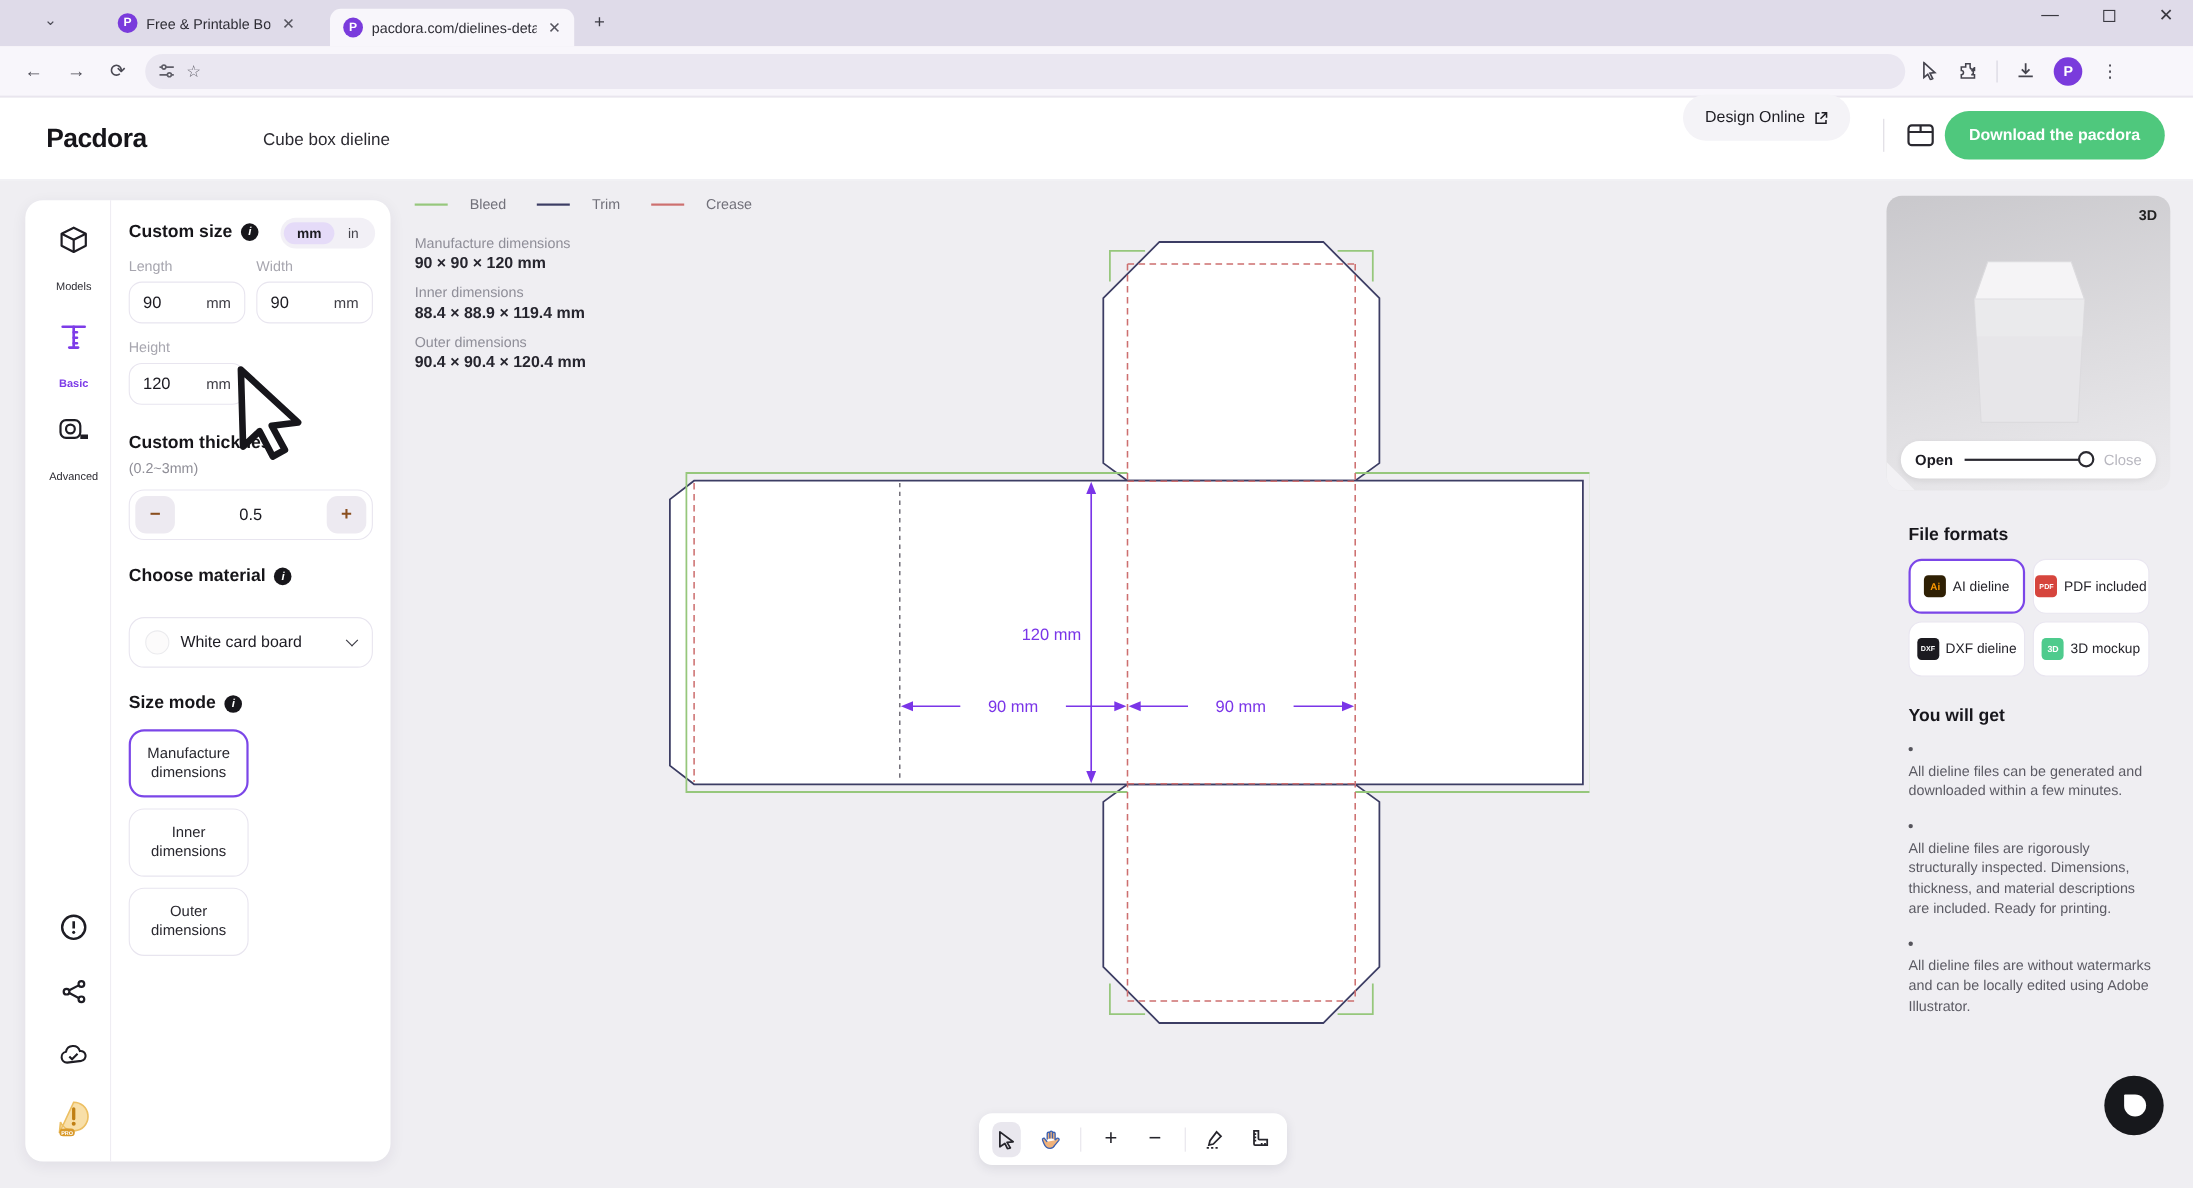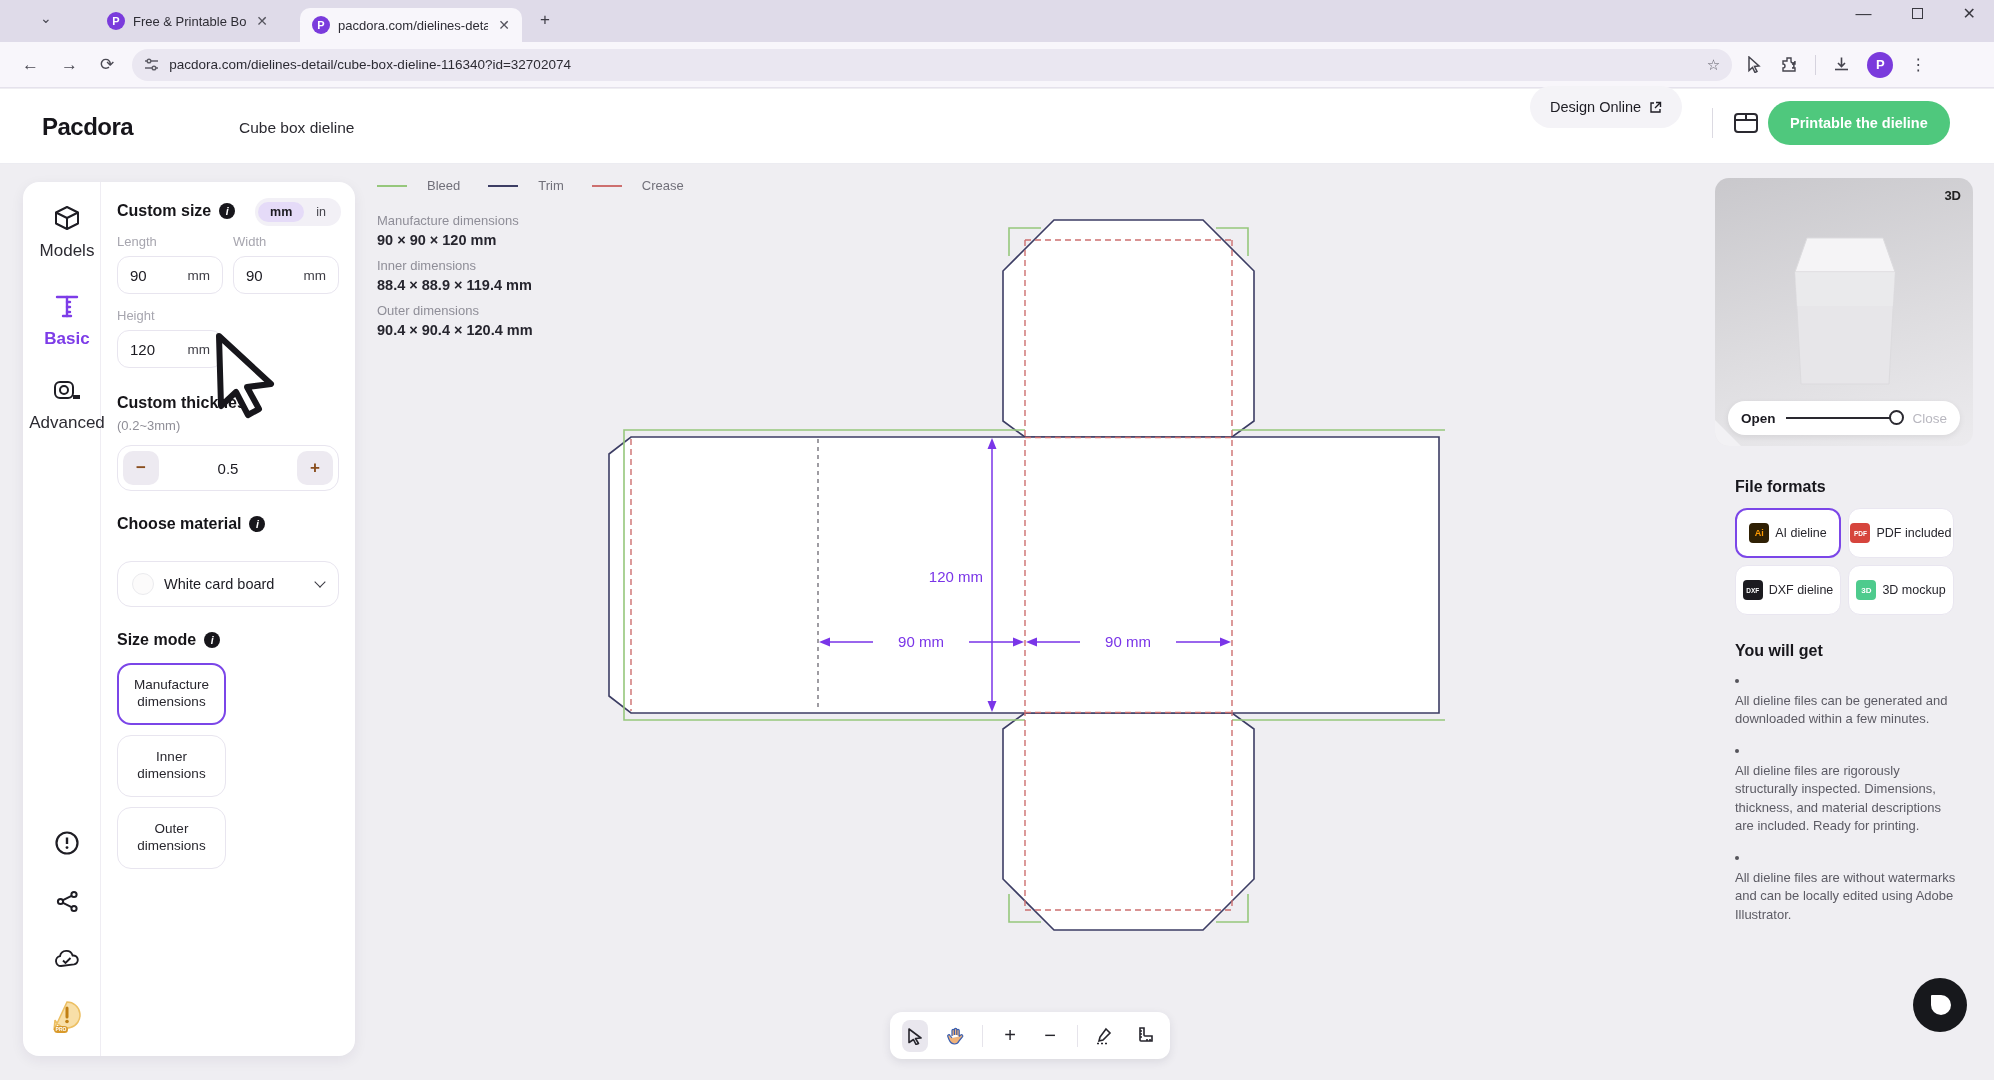--- a/index.html
+++ b/index.html
@@ -35,21 +35,21 @@
   .doc-title { position:absolute; left:239px; top:30px; font-size:15.5px; color:#2b2a31; }
   .design-pill { position:absolute; left:1530px; top:86px; height:42px; padding:0 20px; background:#f4f3f7; border-radius:21px; display:flex; align-items:center; gap:8px; font-size:14.5px; color:#1e1d24; }
   .head-div { position:absolute; left:1712px; top:108px; width:1px; height:30px; background:#dcdae2; }
   .box-ic { position:absolute; left:1731px; top:108px; }
   .download-btn { position:absolute; left:1768px; top:101px; height:44px; padding:0 22px; border-radius:22px; color:#fff; font-size:14.5px; font-weight:bold; display:flex; align-items:center; }
 
   
   .panel { position:absolute; left:23px; top:182px; width:332px; height:874px; background:#fff; border-radius:16px; box-shadow:0 4px 14px rgba(40,35,70,.07); display:flex; }
   .side { width:88px; border-right:1px solid #efedf3; position:relative; }
   .side-item { position:absolute; width:88px; text-align:center; }
-  .side-item .lbl { display:block; margin-top:5px; font-size:17px; color:#2c2b32; }
+  .side-item .lbl { display:block; margin-top:19px; font-size:10px; color:#2c2b32; }
   .side-item.active .lbl { color:#7d3ce8; font-weight:bold; }
   .content { flex:1; padding:20px 16px 0 16px; position:relative; }
   .sec-title { font-size:16px; font-weight:bold; color:#161519; display:flex; align-items:center; gap:8px; }
   .info-dot { width:16px; height:16px; border-radius:50%; background:#17161b; color:#fff; font-size:10.5px; font-style:italic; font-weight:bold; display:inline-flex; align-items:center; justify-content:center; }
   .unit-toggle { position:absolute; right:14px; top:16px; background:#f2f0f6; border-radius:14px; height:28px; display:flex; align-items:center; padding:3px; font-size:12.5px; }
   .unit-opt { padding:3px 12px; border-radius:10px; color:#45444c; }
   .unit-opt.sel { background:#e5dbf8; color:#1c1b21; font-weight:bold; }
   .fld-row { display:flex; gap:10px; margin-top:14px; }
   .fld { width:106px; }
   .fld-lbl { font-size:13px; color:#a7a6af; margin-bottom:7px; }
@@ -137,21 +137,20 @@
   <span class="nav-ic">⟳</span>
   <div class="omnibox">
     <svg class="tune-ic" width="15" height="15" viewBox="0 0 15 15">
         <g stroke="#5f5e68" stroke-width="1.5" fill="none">
           <line x1="1" y1="4" x2="14" y2="4"></line>
           <line x1="1" y1="11" x2="14" y2="11"></line>
           <circle cx="5" cy="4" r="1.8" fill="#f8f6fb"></circle>
           <circle cx="10" cy="11" r="1.8" fill="#f8f6fb"></circle>
         </g>
       </svg>
-    <span class="omni-url">pacdora.com/dielines-detail/cube-box-dieline-116340?id=32702074</span>
     <span class="star-ic">☆</span>
   </div>
   <div class="bar-right">
     <svg width="17" height="17" viewBox="0 0 17 17">
         <path d="M3,1 L13,10 L8.5,10.5 L11,15.5 L9,16.5 L6.5,11.5 L3,14.5 Z" fill="none" stroke="#45444e" stroke-width="1.5"></path>
       </svg>
     <svg width="18" height="18" viewBox="0 0 18 18">
         <path d="M7,2 h4 v3 a2,2 0 1 0 4,0 v3 h-3 a2,2 0 1 1 0,4 h3 v3 h-12 v-3 a2,2 0 1 0 0,-4 v-3 h4 Z" fill="none" stroke="#45444e" stroke-width="1.4"></path>
       </svg>
     <span class="vdiv"></span>
@@ -180,21 +179,21 @@
     </svg>
 </div>
 <div class="head-div"></div>
 <svg class="box-ic" width="30" height="30" viewBox="0 0 30 30">
     <g stroke="#2a2930" stroke-width="2" fill="none">
       <rect x="4" y="6" width="22" height="18" rx="3"></rect>
       <path d="M4,12 h22 M15,6 v6"></path>
     </g>
   </svg>
 <div class="download-btn" style="background-color: rgb(79, 200, 125);">
-  <span>Printable the dieline</span>
+  <span>Download the pacdora</span>
 </div>
 
 <div class="panel">
   <div class="side">
     <div class="side-item" style="top:22px">
       <svg width="28" height="28" viewBox="0 0 28 28">
           <g stroke="#1e1d24" stroke-width="2" fill="none" stroke-linejoin="round">
             <path d="M14,3 L25,8.5 L25,19.5 L14,25 L3,19.5 L3,8.5 Z"></path>
             <path d="M3,8.5 L14,14 L25,8.5 M14,14 V25"></path>
           </g>

